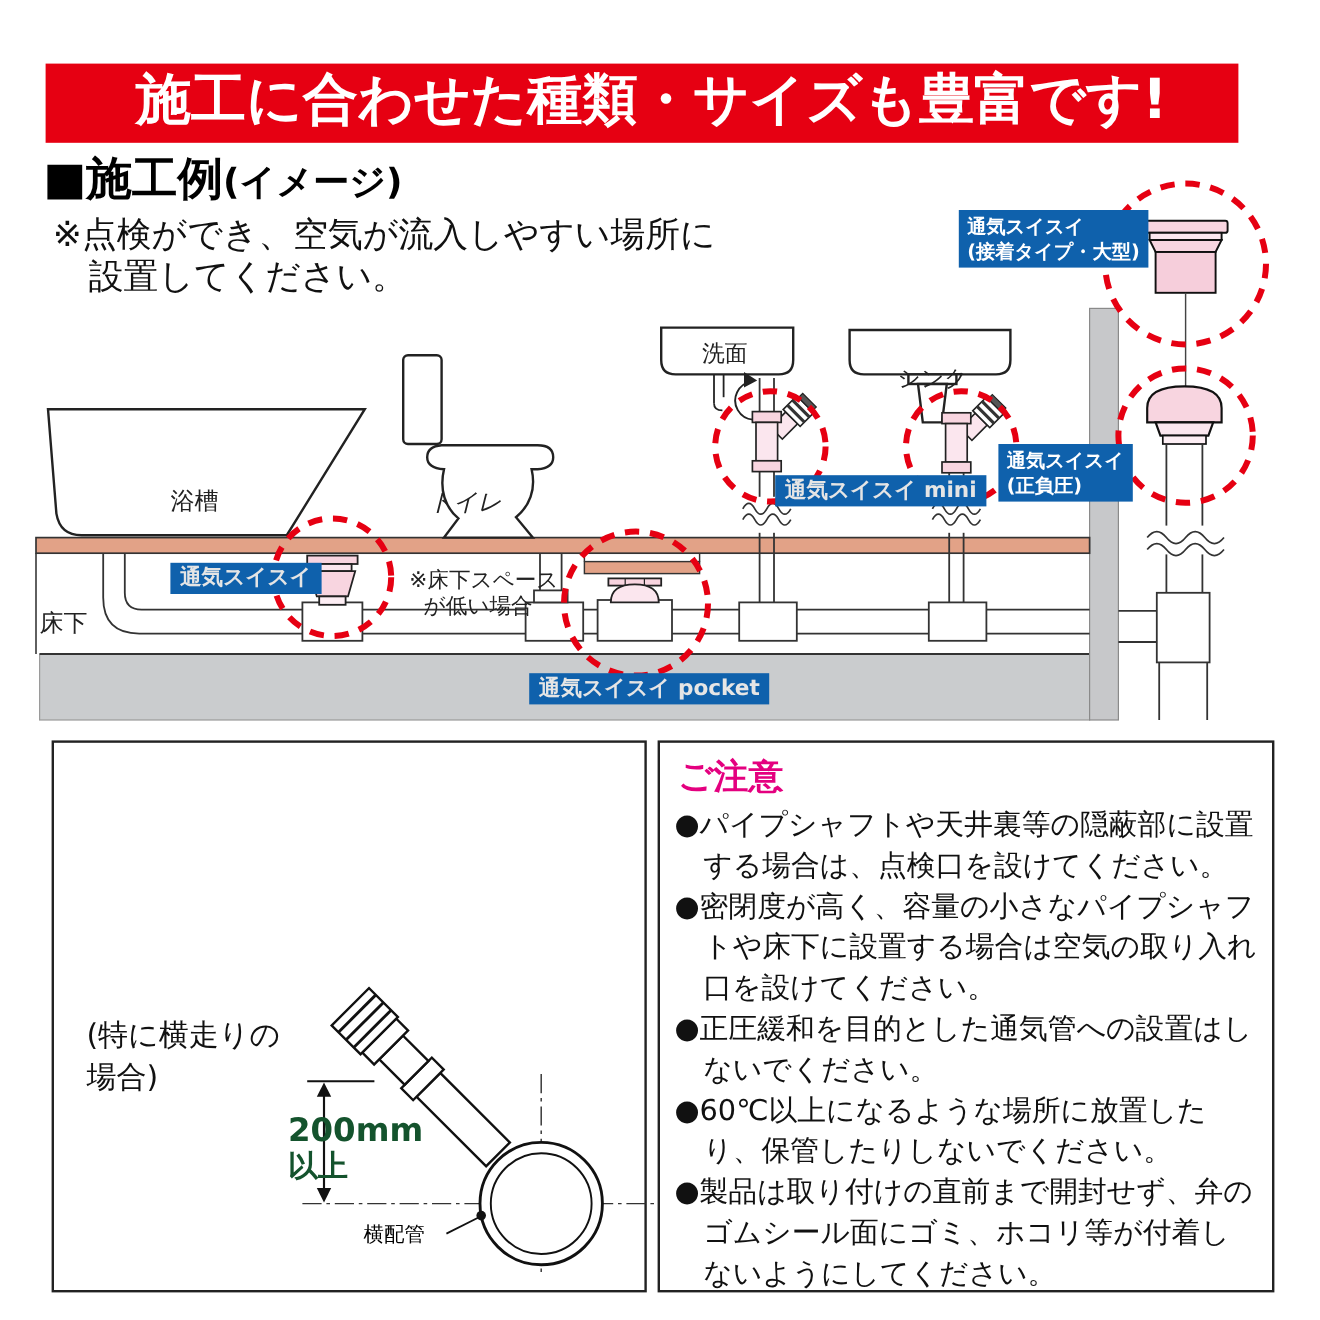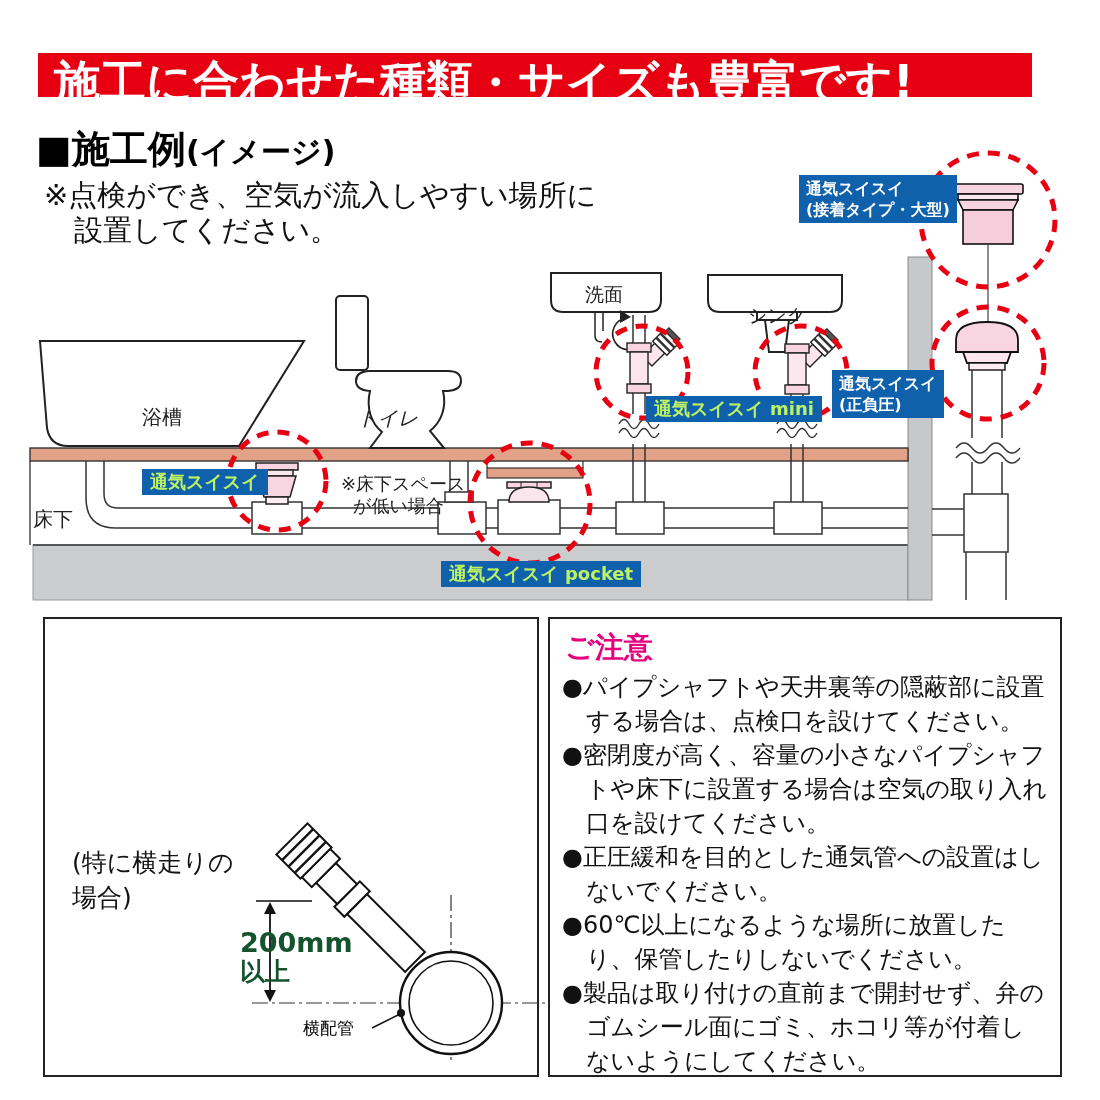--- a/index.html
+++ b/index.html
@@ -1,32 +1,32 @@
 <!DOCTYPE html>
 <html><head>
 <meta charset="utf-8">
 <style>
   html,body{margin:0;padding:0;background:#fff;}
   #page{position:relative;width:1100px;height:1100px;background:#fff;overflow:hidden;
         font-family:"DejaVu Sans","Liberation Sans",sans-serif;color:#111;}
   #diagram-svg{position:absolute;left:0;top:0;width:1100px;height:1100px;pointer-events:none;z-index:1;}
   .txt{position:absolute;z-index:2;white-space:nowrap;}
   
-  .banner{left:38px;top:53px;width:994px;height:44px;background:#e60012;color:#fff;
+  .banner{left:38px;top:53px;width:994px;height:66px;background:#e60012;color:#fff;
           font-size:46px;font-weight:bold;line-height:58px;padding-left:16px;box-sizing:border-box;
-          letter-spacing:0px;}
+          letter-spacing:0px;text-align:center;}
   .sec-head{left:36px;top:124px;font-weight:bold;color:#000;}
   .sec-head .main{font-size:38px;}
   .sec-head .sub{font-size:30px;}
   .note{left:44px;top:178px;font-size:29px;line-height:35px;color:#111;}
   .note .l2{padding-left:30px;}
   
   .fix-label{font-size:20px;color:#222;}
   .small-note{font-size:18px;line-height:22px;color:#222;}
-  .blabel{background:#0f61ac;color:#bef264;font-weight:bold;font-size:18px;line-height:22px;
+  .blabel{background:#0f61ac;color:#e5e5e5;font-weight:bold;font-size:18px;line-height:22px;
           padding:2px 8px;z-index:3;}
   .blabel2{background:#0f61ac;color:#fff;font-weight:bold;font-size:16px;line-height:21px;
            padding:3px 7px;z-index:3;}
   
   .box{position:absolute;border:2px solid #222;background:#fff;z-index:0;}
   .bullets{font-size:26px;line-height:37px;color:#111;white-space:normal;}
   .bullets .b{text-indent:-1em;padding-left:1em;}
   .cbullets{font-size:24px;line-height:34px;color:#111;white-space:normal;}
   .cbullets .b{text-indent:-1em;padding-left:1em;}
   .caution-head{font-size:29px;font-weight:bold;color:#e4007f;}

